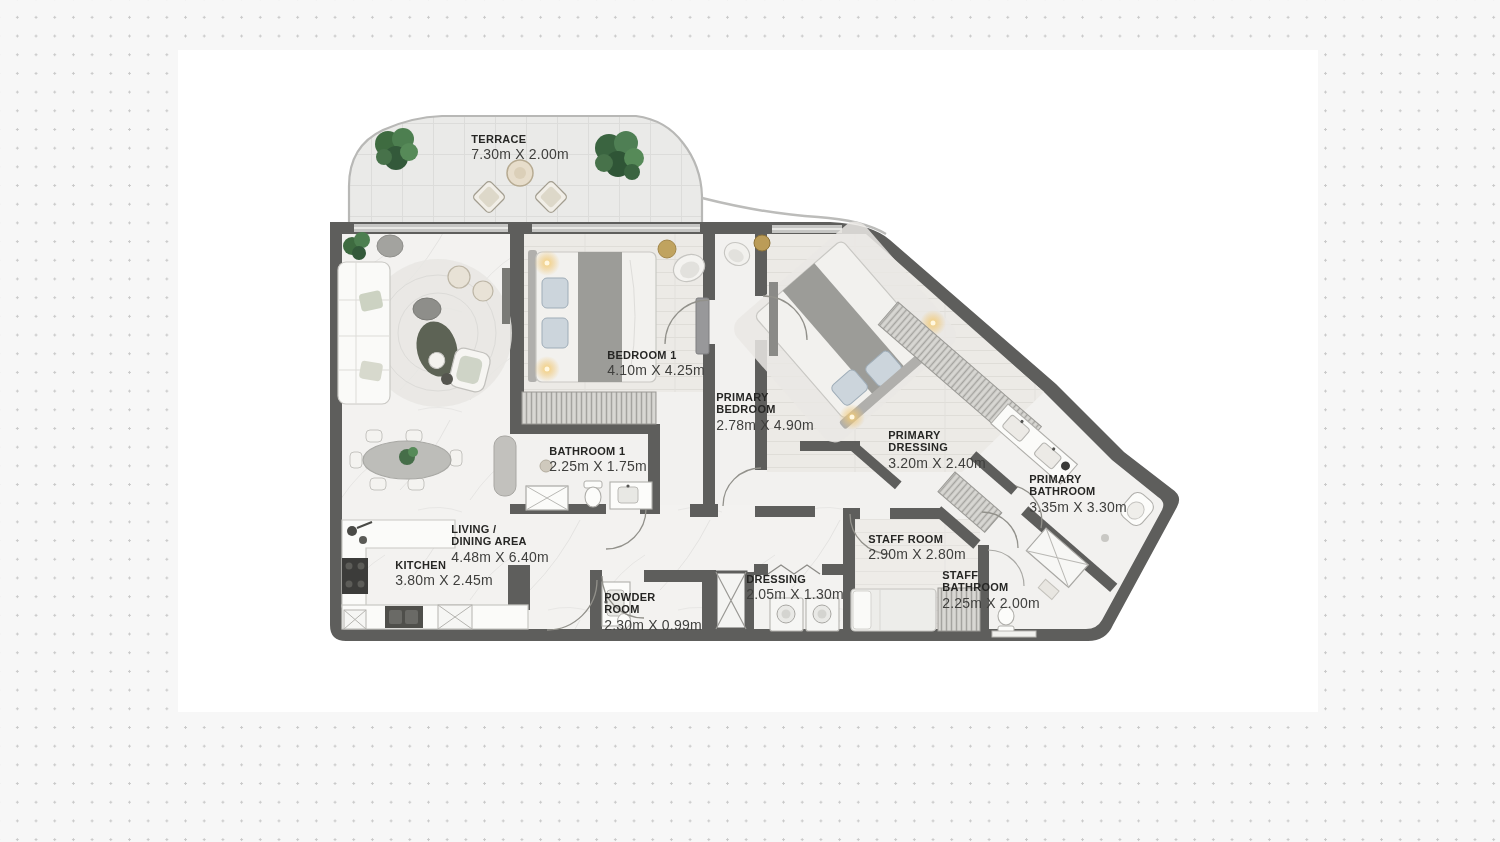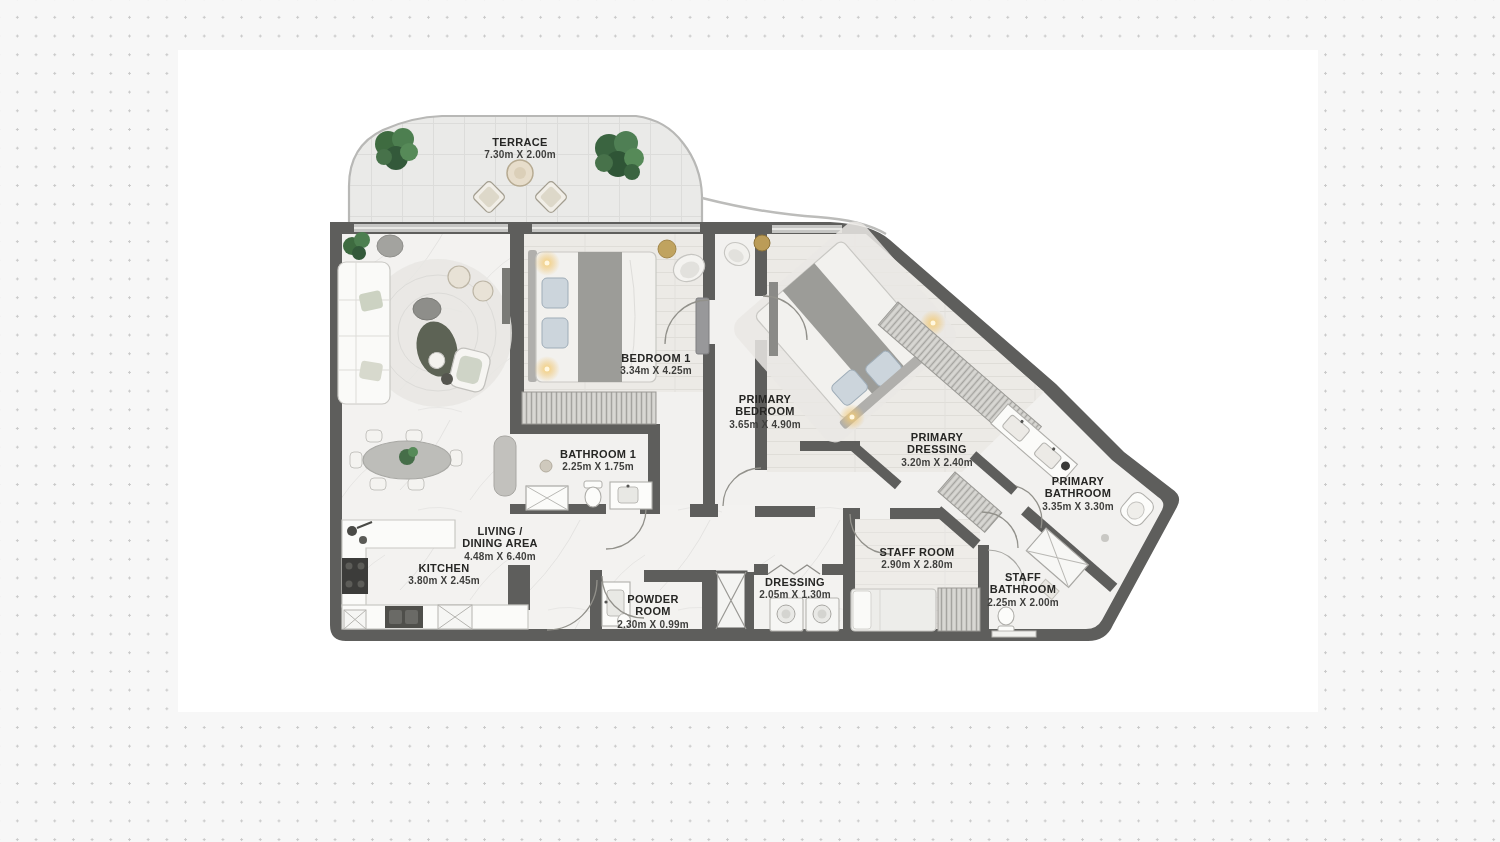--- a/index.html
+++ b/index.html
@@ -14,29 +14,29 @@
   .panel{
     position:absolute;left:178px;top:50px;width:1140px;height:662px;
     background:#ffffff;
   }
   .plan{
     position:absolute;left:325px;top:100px;width:860px;height:560px;
   }
   .plan svg{position:absolute;left:0;top:0;}
   .room-label{
     position:absolute;transform:translate(-50%,-50%);
-    text-align:center;color:#2e2e2c;pointer-events:none;width:max-content;
+    text-align:left;color:#2e2e2c;pointer-events:none;width:max-content;
     z-index:5;
   }
   .room-label .name{
     display:block;font-size:11px;font-weight:700;letter-spacing:.3px;
     line-height:1.12;white-space:pre-line;color:#262624;
   }
   .room-label .dims{
-    display:block;font-size:10px;font-weight:700;letter-spacing:.2px;
+    display:block;font-size:14px;font-weight:400;letter-spacing:.2px;
     line-height:1.15;color:#3f3f3d;margin-top:1px;white-space:nowrap;
   }
 </style>
 </head>
 <body>
 
 <div class="panel"></div>
 
 <div class="plan">
 <svg width="860" height="560" viewBox="325 100 860 560">
@@ -379,26 +379,26 @@
     <path d="M1016,486 A36,36 0 0 1 1041,528"></path>
   </g>
 </svg>
 
   <div class="room-label" style="left:195px;top:48px">
     <span class="name">TERRACE</span>
     <span class="dims">7.30m X 2.00m</span>
   </div>
   <div class="room-label" style="left:331px;top:264px">
     <span class="name">BEDROOM 1</span>
-    <span class="dims">3.34m X 4.25m</span>
+    <span class="dims">4.10m X 4.25m</span>
   </div>
   <div class="room-label" style="left:440px;top:312px">
     <span class="name">PRIMARY
 BEDROOM</span>
-    <span class="dims">3.65m X 4.90m</span>
+    <span class="dims">2.78m X 4.90m</span>
   </div>
   <div class="room-label" style="left:612px;top:350px">
     <span class="name">PRIMARY
 DRESSING</span>
     <span class="dims">3.20m X 2.40m</span>
   </div>
   <div class="room-label" style="left:753px;top:394px">
     <span class="name">PRIMARY
 BATHROOM</span>
     <span class="dims">3.35m X 3.30m</span>
@@ -418,22 +418,22 @@
   </div>
   <div class="room-label" style="left:328px;top:512px">
     <span class="name">POWDER
 ROOM</span>
     <span class="dims">2.30m X 0.99m</span>
   </div>
   <div class="room-label" style="left:470px;top:488px">
     <span class="name">DRESSING</span>
     <span class="dims">2.05m X 1.30m</span>
   </div>
-  <div class="room-label" style="left:592px;top:458px">
+  <div class="room-label" style="left:592px;top:448px">
     <span class="name">STAFF ROOM</span>
     <span class="dims">2.90m X 2.80m</span>
   </div>
-  <div class="room-label" style="left:698px;top:490px">
+  <div class="room-label" style="left:666px;top:490px">
     <span class="name">STAFF
 BATHROOM</span>
     <span class="dims">2.25m X 2.00m</span>
   </div>
 </div>
 
 </body></html>

